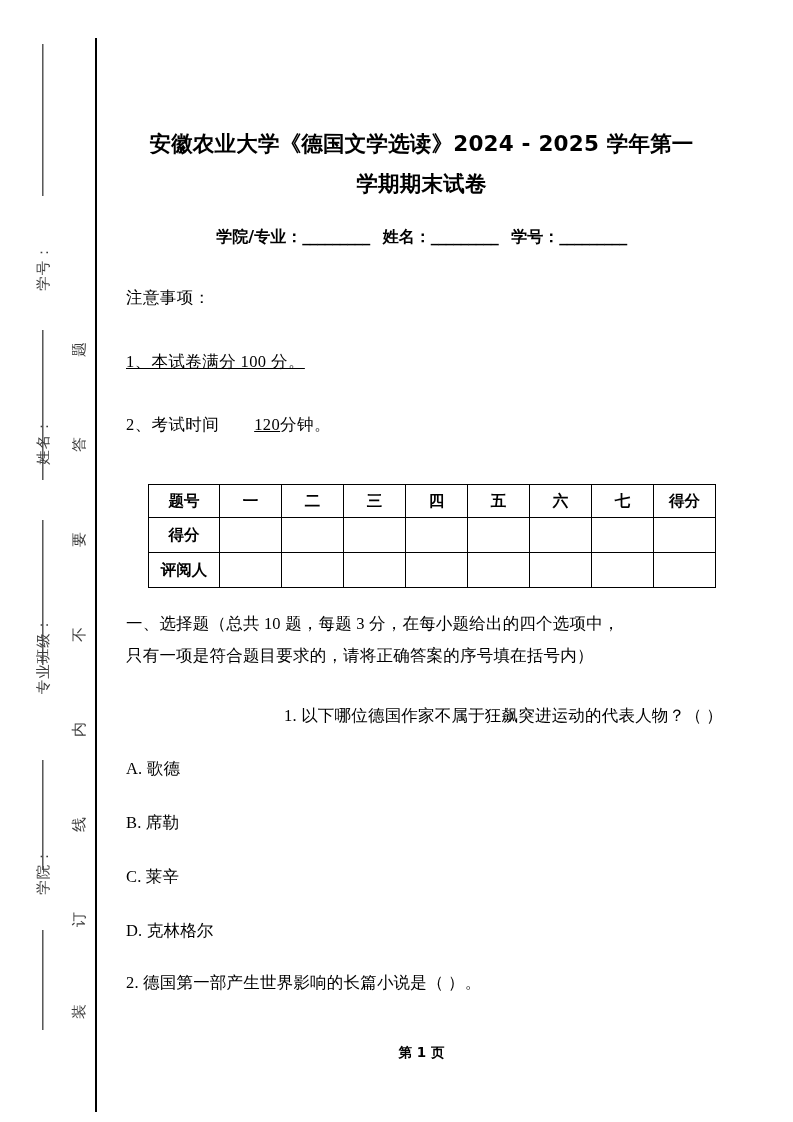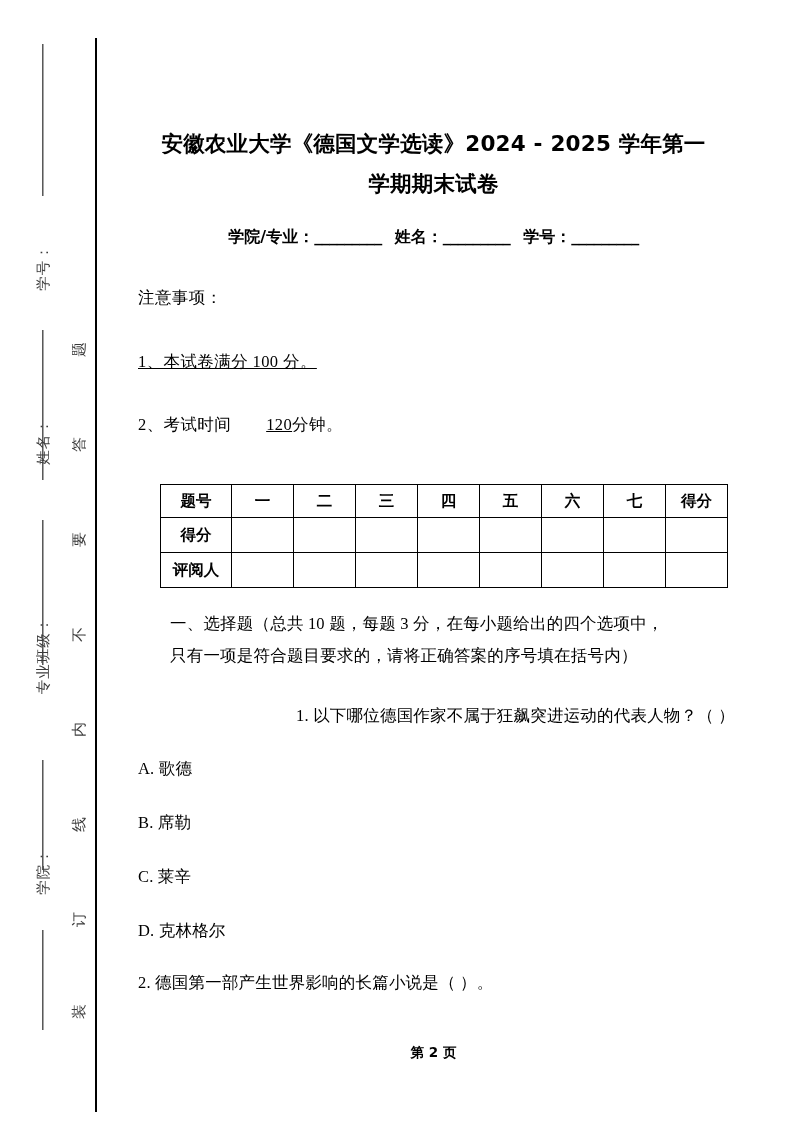--- a/index.html
+++ b/index.html
@@ -74,21 +74,21 @@
     position: absolute;
     left: 50%;
     width: 1.3px;
     background: #000000;
     transform: translateX(-50%);
   }
 
   
   #sheet {
     position: absolute;
-    left: 135px;
+    left: 123px;
     top: 0;
     width: 600px;
     height: 1034px;
   }
 
   #exam-title {
     position: absolute;
     left: 0;
     top: 124px;
     width: 597px;
@@ -153,21 +153,21 @@
 
   
   .q-block {
     position: absolute;
     left: 3px;
     width: 597px;
     font-size: 16.5px;
     line-height: 32px;
     letter-spacing: 0.2px;
   }
-  #section-heading { top: 608px; text-align: justify; margin-left: 32px; }
+  #section-heading { top: 608px; text-align: justify; }
   #q1-stem   { top: 700px; white-space: nowrap; text-align: right; }
   #opt-a     { top: 753px; white-space: nowrap; }
   #opt-b     { top: 807px; white-space: nowrap; }
   #opt-c     { top: 861px; white-space: nowrap; }
   #opt-d     { top: 915px; white-space: nowrap; }
   #q2-stem   { top: 967px; white-space: nowrap; }
 
   #page-footer {
     position: absolute;
     left: 0;
@@ -268,14 +268,14 @@
     <div>只有一项是符合题目要求的，请将正确答案的序号填在括号内）</div>
   </div>
 
   <div class="q-block" id="q1-stem">1. 以下哪位德国作家不属于狂飙突进运动的代表人物？（   ）</div>
   <div class="q-block" id="opt-b">B. 席勒</div>
   <div class="q-block" id="opt-a">A. 歌德</div>
   <div class="q-block" id="opt-c">C. 莱辛</div>
   <div class="q-block" id="opt-d">D. 克林格尔</div>
   <div class="q-block" id="q2-stem">2. 德国第一部产生世界影响的长篇小说是（   ）。</div>
 
-  <div id="page-footer">第 2 页</div>
+  <div id="page-footer">第 1 页</div>
 </div>
 
 </body></html>

